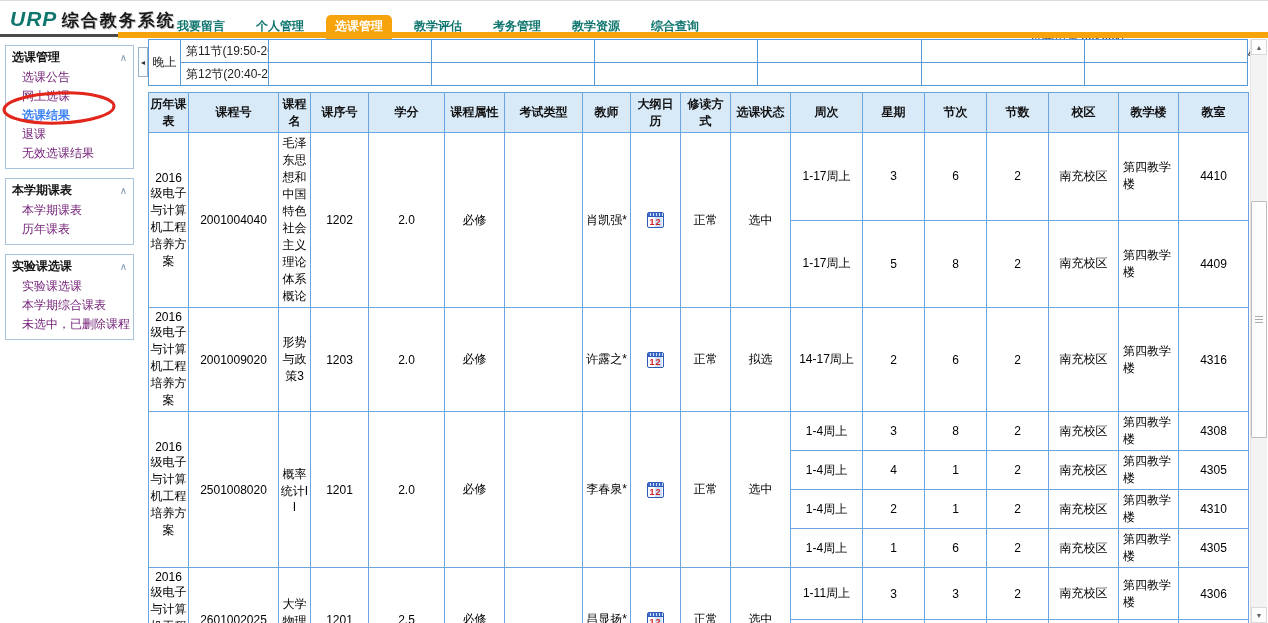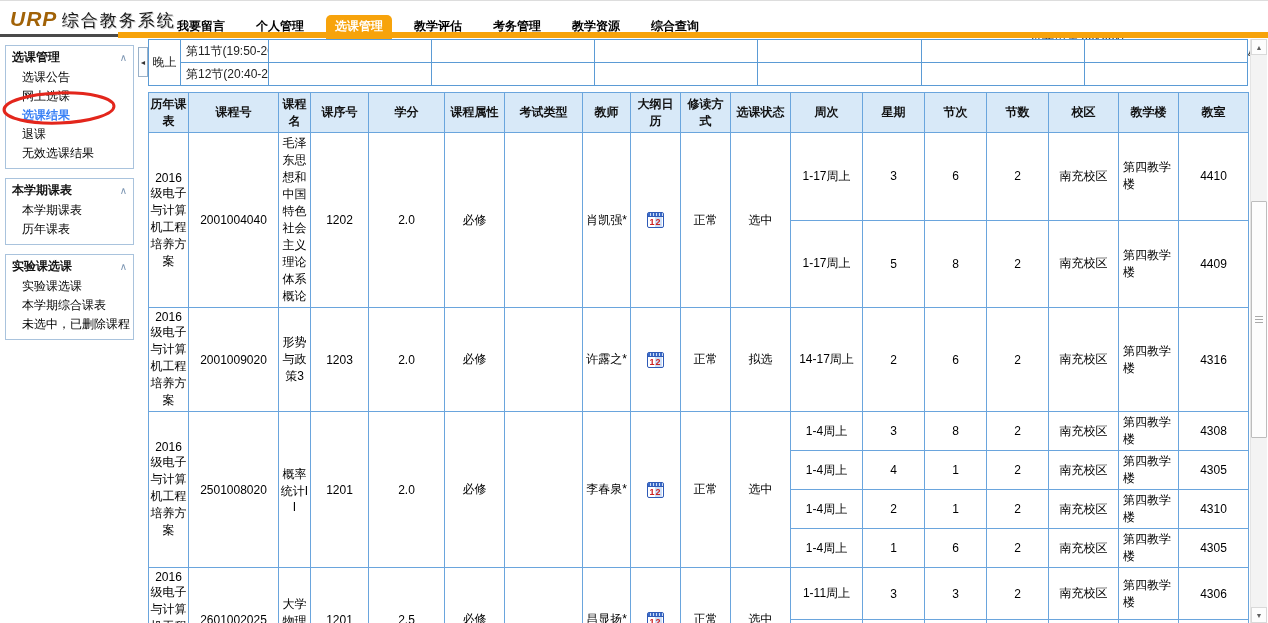--- a/index.html
+++ b/index.html
@@ -5,39 +5,39 @@
   * { box-sizing: border-box; margin: 0; padding: 0; }
   html,body { width:1268px; height:623px; }
   body {
     font-family: "Liberation Sans", "DejaVu Sans", sans-serif;
     background:#fff; color:#000; overflow:hidden;
   }
   .page { position:relative; width:1268px; height:623px; overflow:hidden; background:#fff; border-top:1px solid #ddd; }
 
   
   .logo { position:absolute; left:10px; top:6px; white-space:nowrap; }
-  .logo-urp { font-size:21px; font-weight:bold; font-style:italic; color:#a16207; letter-spacing:1px; }
-  .logo-title { font-size:17px; font-weight:normal; color:#1a1a1a; letter-spacing:2px; text-shadow:1px 1px 0 #c8c8c8; }
+  .logo-urp { font-size:21px; font-weight:bold; font-style:italic; color:#0f766e; letter-spacing:1px; }
+  .logo-title { font-size:17px; font-weight:bold; color:#1a1a1a; letter-spacing:2px; text-shadow:1px 1px 0 #c8c8c8; }
   .user-area { position:absolute; right:8px; top:19px; font-size:12px; color:#333; display:flex; align-items:center; }
   .blob { display:inline-block; width:104px; height:17px; background:#fdfdfd; border-radius:9px; box-shadow:0 0 4px 2px #fdfdfd; margin:0 2px; }
   .logout { color:#333; text-decoration:none; cursor:pointer;margin-top:27px; }
 
   .dark-seg { position:absolute; left:0; top:33px; width:118px; height:3px; background:#4a4a4a; }
   .orange-bar { position:absolute; left:118px; right:0; top:31px; height:6px; background:#f7a30b; }
   .tabs-row { position:absolute; left:168px; top:13px; display:flex; align-items:flex-end; }
-  .tab { font-size:12px; font-weight:bold; color:#000000; padding:3px 9px 5px 9px; margin-right:13px; cursor:pointer; white-space:nowrap; }
+  .tab { font-size:12px; font-weight:bold; color:#0f766e; padding:3px 9px 5px 9px; margin-right:13px; cursor:pointer; white-space:nowrap; }
   .tab.active { background:#f7a30b; color:#fff; border-radius:5px 5px 0 0; padding-bottom:6px; position:relative; top:1px; }
 
   
   .sidebar { position:absolute; left:5px; top:44px; width:129px; }
   .panel { border:1px solid #a9c3dd; background:#fff; margin-bottom:9px; padding-bottom:5px; }
   .panel-header { display:flex; justify-content:space-between; align-items:center; padding:3px 6px 2px 6px; }
   .panel-title { font-size:12px; font-weight:bold; color:#111; }
   .chevron { font-size:10px; color:#7d96b3; cursor:pointer; line-height:10px; }
-  .panel-item { font-size:12px; color:#000000; padding:1px 2px 1px 16px; cursor:pointer; white-space:nowrap; }
+  .panel-item { font-size:12px; color:#701a75; padding:1px 2px 1px 16px; cursor:pointer; white-space:nowrap; }
   .panel-item.active { color:#3b82f6;font-weight:bold; }
   .annot { position:absolute; left:0px; top:87px; width:118px; height:40px; pointer-events:none; }
 
   .collapse-handle { position:absolute; left:138px; top:46px; width:10px; height:30px; border:1px solid #9ab1c8; background:#fbfdff; font-size:7px; color:#333; display:flex; align-items:center; justify-content:center; cursor:pointer; }
 
   
   .content { position:absolute; left:148px; top:38px; width:1100px; }
   table { border-collapse:collapse; table-layout:fixed; width:1100px; }
   .tt td { border:1px solid #5b9bd5; height:23px; font-size:12px; color:#222; background:#fff; overflow:hidden; }
   .tt-group { text-align:center; }

